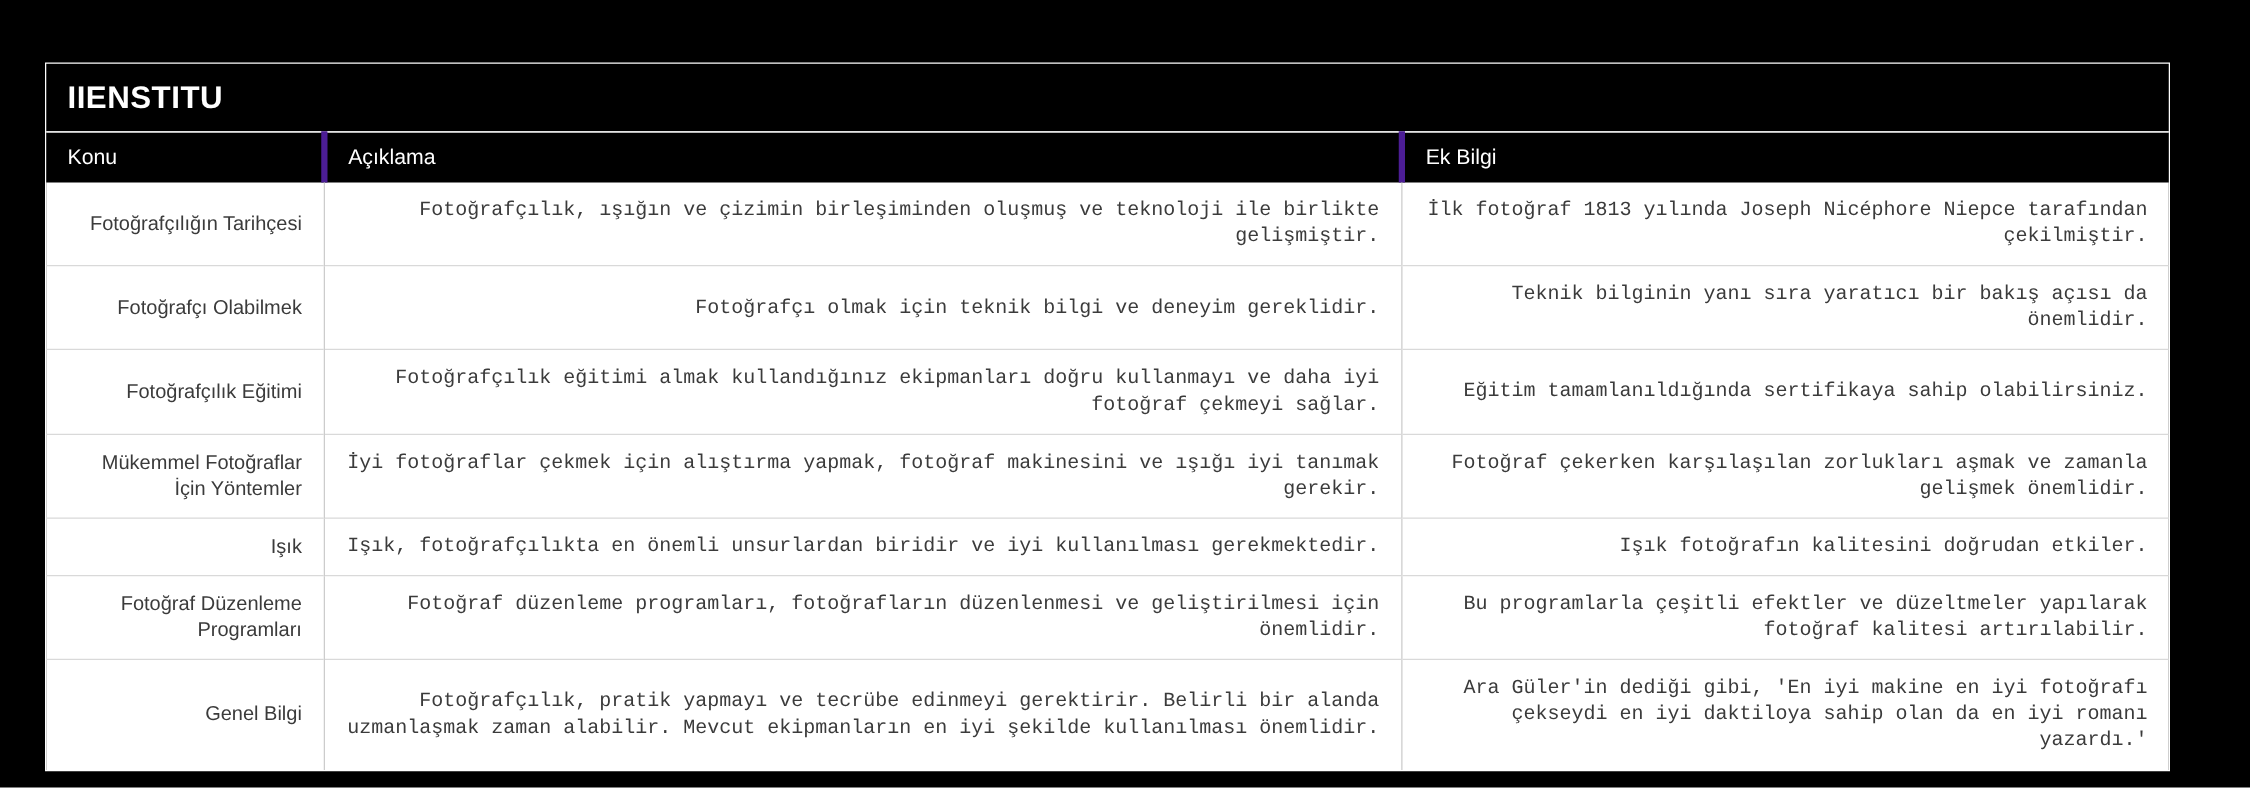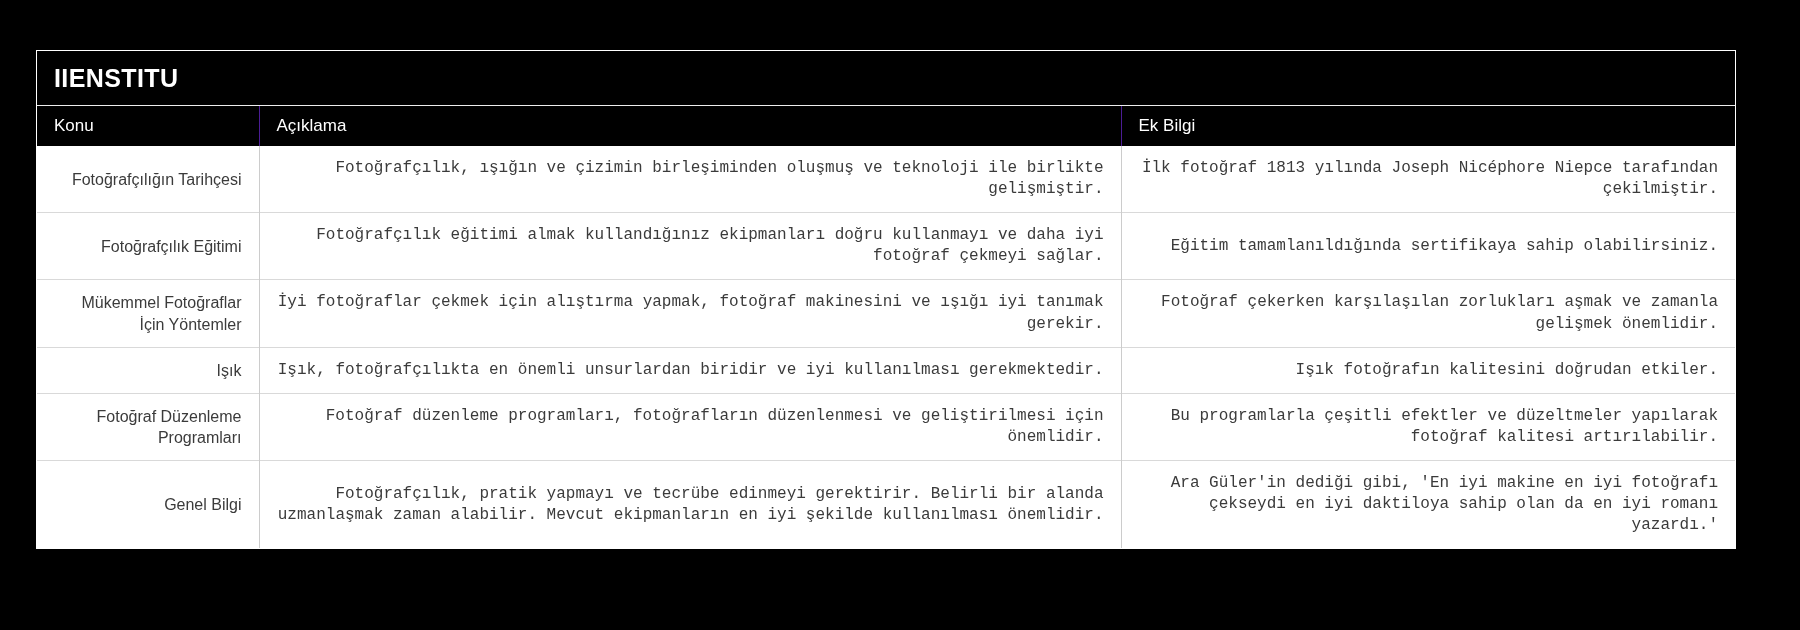--- a/index.html
+++ b/index.html
@@ -36,21 +36,21 @@
   thead th{
     background:#000;
     color:#fff;
     text-align:left;
     font-size:17px;
     font-weight:400;
     padding:10px 17px;
     border-top:1px solid #ededed;
     vertical-align:middle;
   }
-  thead th + th{border-left:1px solid #4c1d95;}
+  thead th + th{border-left:5px solid #4c1d95;}
   tbody td{
     font-size:16px;
     color:#3b3b3b;
     padding:12px 17px;
     line-height:1.32;
     vertical-align:middle;
     word-wrap:break-word;
     text-align:right;
   }
   tbody tr + tr td{border-top:1px solid #d9d9d9;}
@@ -74,20 +74,25 @@
         <th>Ek Bilgi</th>
       </tr>
     </thead>
     <tbody>
       <tr>
         <td>Fotoğrafçılığın Tarihçesi</td>
         <td>Fotoğrafçılık, ışığın ve çizimin birleşiminden oluşmuş ve teknoloji ile birlikte gelişmiştir.</td>
         <td>İlk fotoğraf 1813 yılında Joseph Nicéphore Niepce tarafından çekilmiştir.</td>
       </tr>
       <tr>
+        <td>Fotoğrafçı Olabilmek</td>
+        <td>Fotoğrafçı olmak için teknik bilgi ve deneyim gereklidir.</td>
+        <td>Teknik bilginin yanı sıra yaratıcı bir bakış açısı da önemlidir.</td>
+      </tr>
+      <tr>
         <td>Fotoğrafçılık Eğitimi</td>
         <td>Fotoğrafçılık eğitimi almak kullandığınız ekipmanları doğru kullanmayı ve daha iyi fotoğraf çekmeyi sağlar.</td>
         <td>Eğitim tamamlanıldığında sertifikaya sahip olabilirsiniz.</td>
       </tr>
       <tr>
         <td>Mükemmel Fotoğraflar İçin Yöntemler</td>
         <td>İyi fotoğraflar çekmek için alıştırma yapmak, fotoğraf makinesini ve ışığı iyi tanımak gerekir.</td>
         <td>Fotoğraf çekerken karşılaşılan zorlukları aşmak ve zamanla gelişmek önemlidir.</td>
       </tr>
       <tr>

